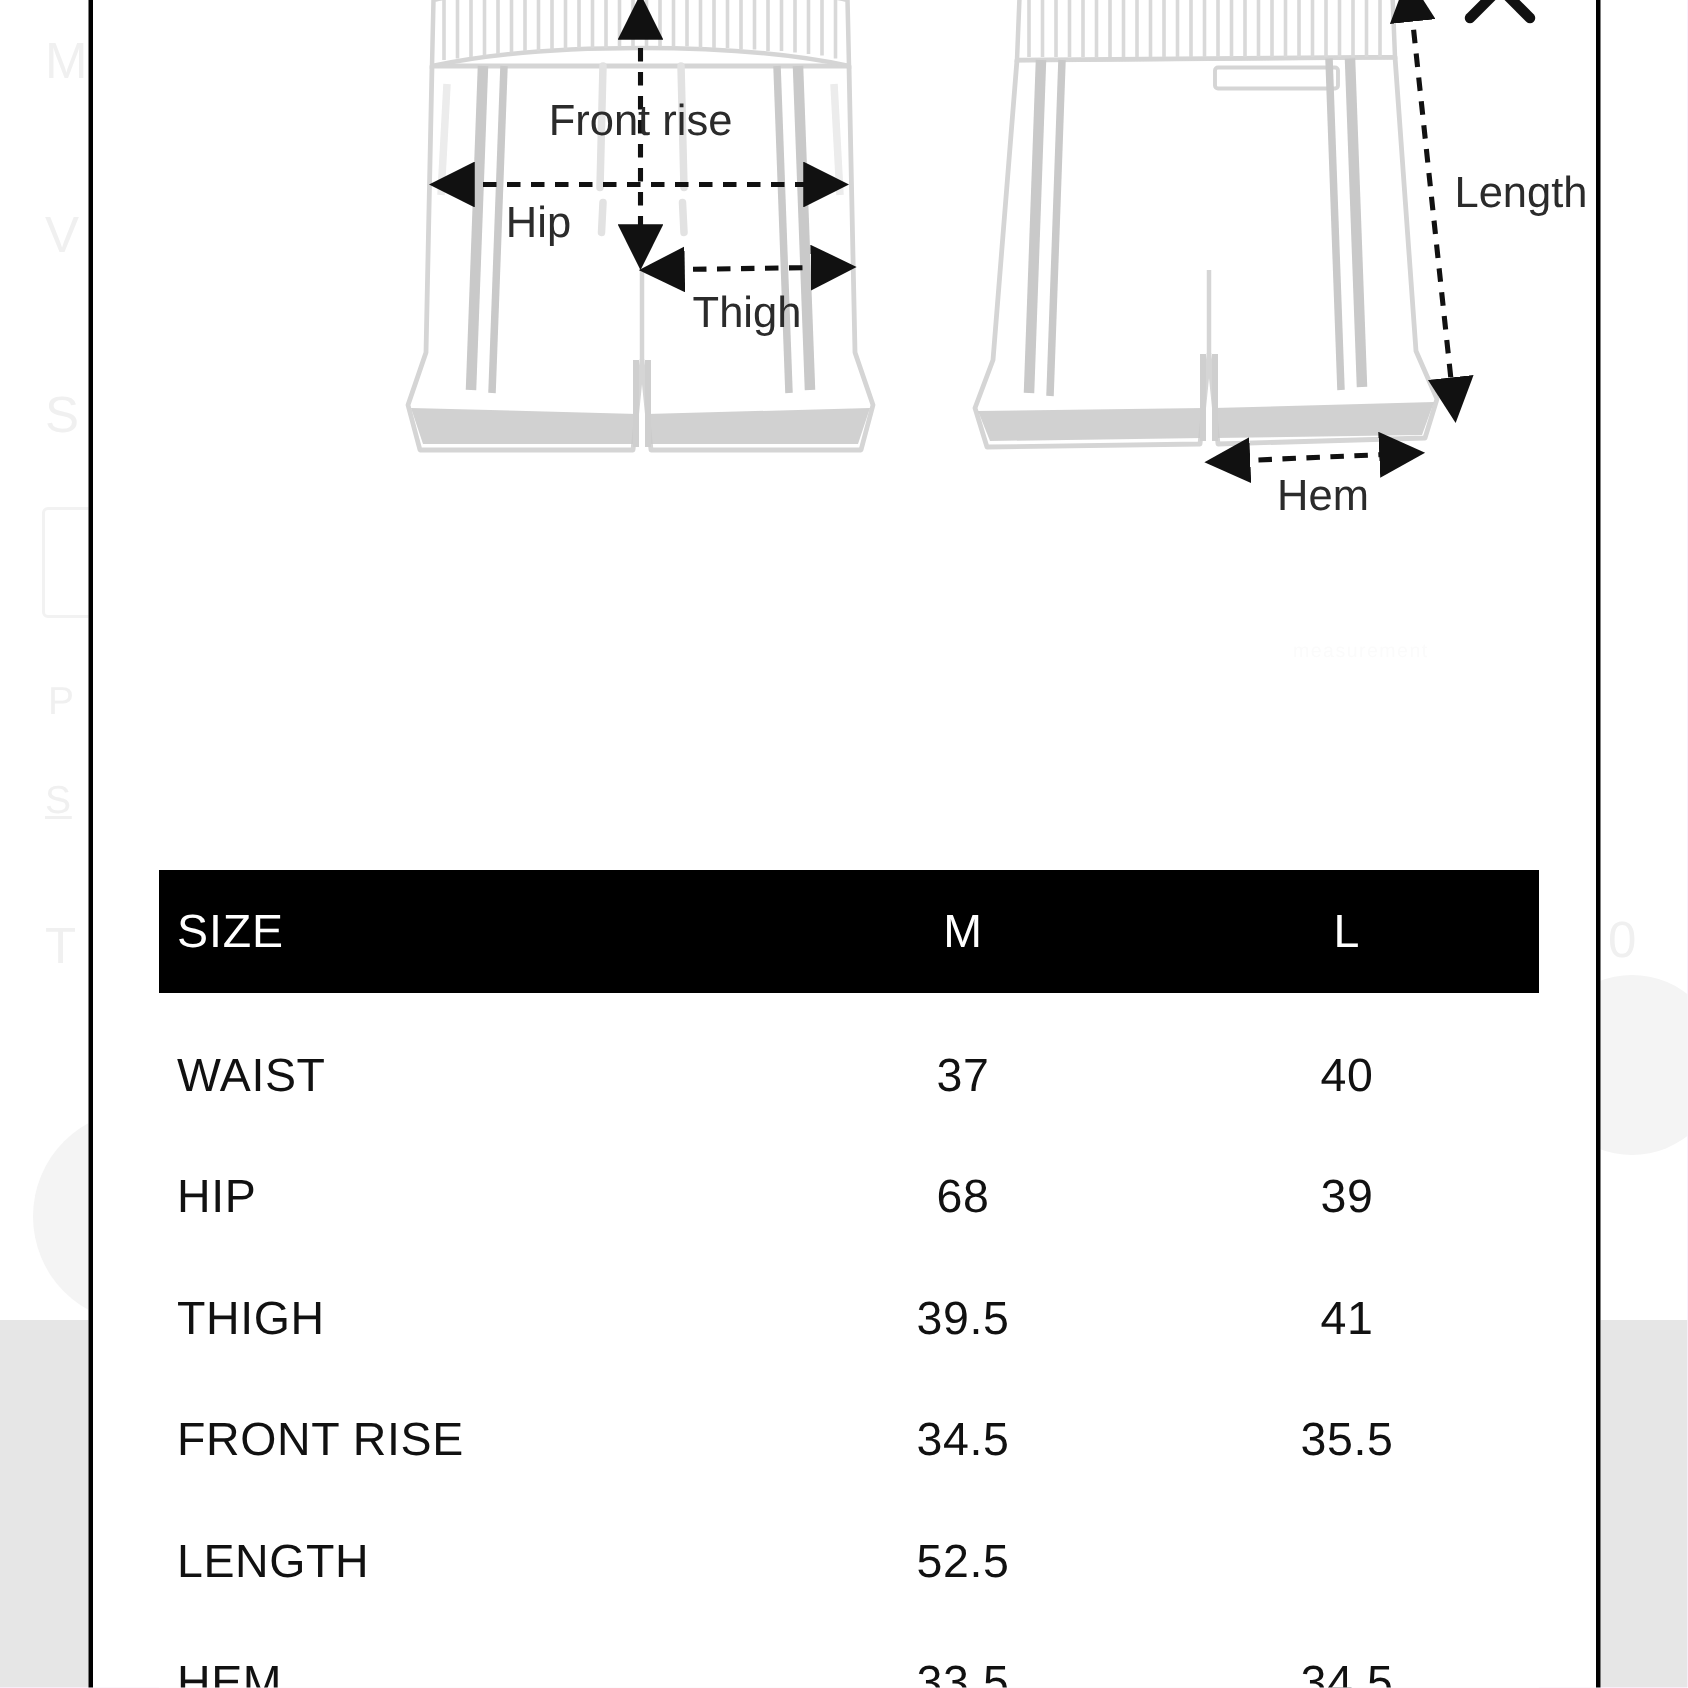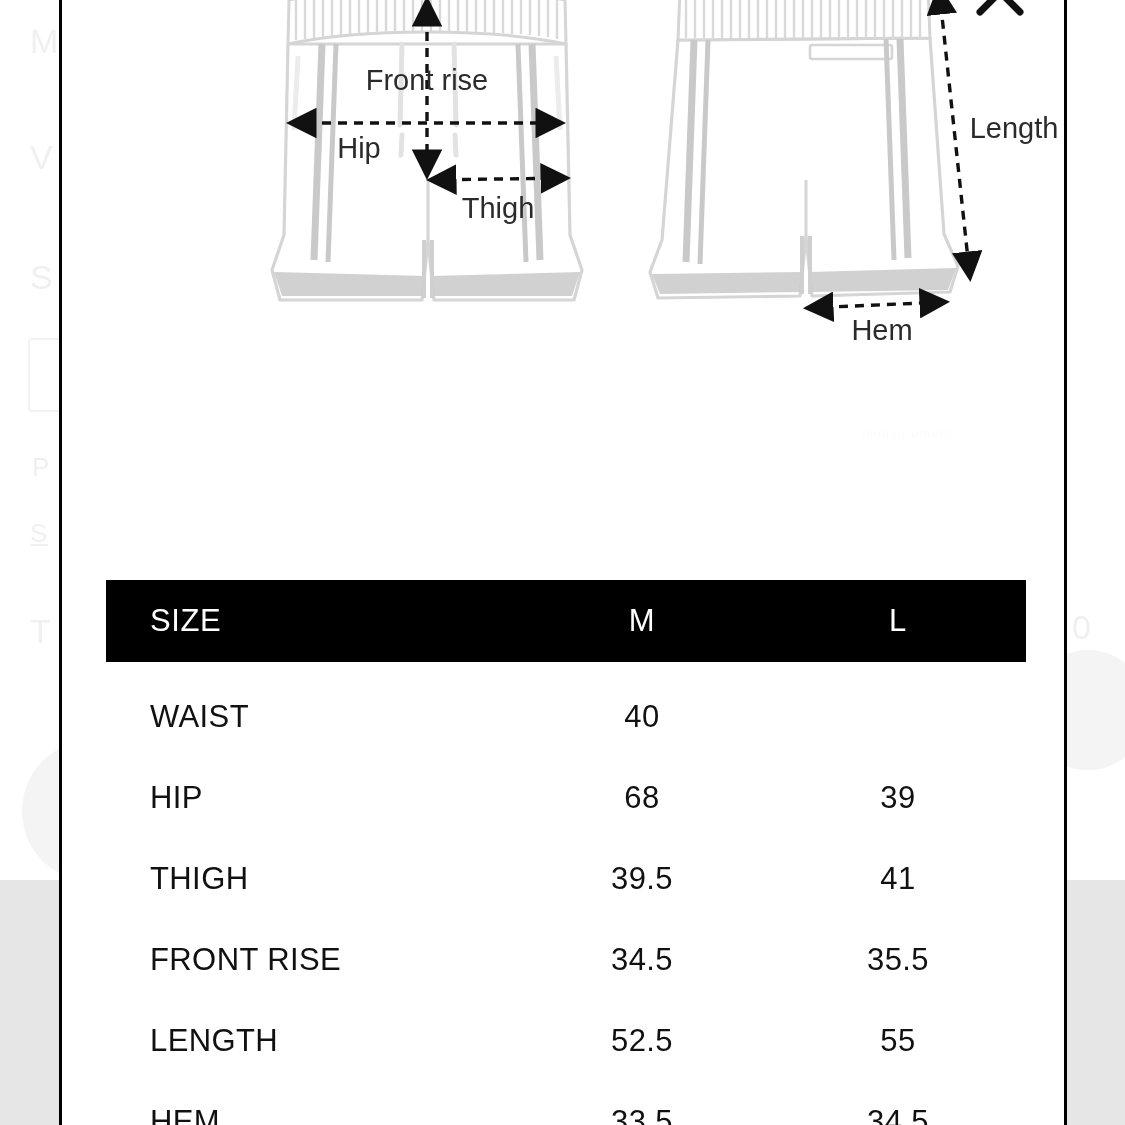--- a/index.html
+++ b/index.html
@@ -123,21 +123,21 @@
     align-items: center;
     background: #ffffff;
   }
   .tbl-row .cell {
     color: #111111;
     font-size: 31px;
     letter-spacing: 0.4px;
     font-weight: 400;
     margin-top: 28px;
   }
-  .cell.c0 { width: 408px; padding-left: 44px; text-align: left; }
+  .cell.c0 { width: 408px; padding-left: 12px; text-align: left; }
   .cell.c1 { width: 256px; text-align: center; }
   .cell.c2 { width: 256px; text-align: center; }
 </style>
 </head>
 <body>
 
 <div id="page-root">
 
   <div class="bg-layer">
     <div class="bg-gray-band"></div>
@@ -314,20 +314,21 @@
     <div id="size-table">
 
       <div class="tbl-head">
         <div class="cell c0">SIZE</div>
         <div class="cell c1">M</div>
         <div class="cell c2">L</div>
       </div>
 
       <div class="tbl-row">
         <div class="cell c0">WAIST</div>
+        <div class="cell c1">37</div>
         <div class="cell c2">40</div>
       </div>
 
       <div class="tbl-row">
         <div class="cell c0">HIP</div>
         <div class="cell c1">68</div>
         <div class="cell c2">39</div>
       </div>
 
       <div class="tbl-row">
@@ -338,21 +339,20 @@
 
       <div class="tbl-row">
         <div class="cell c0">FRONT RISE</div>
         <div class="cell c1">34.5</div>
         <div class="cell c2">35.5</div>
       </div>
 
       <div class="tbl-row">
         <div class="cell c0">LENGTH</div>
         <div class="cell c1">52.5</div>
-        <div class="cell c2">55</div>
       </div>
 
       <div class="tbl-row">
         <div class="cell c0">HEM</div>
         <div class="cell c1">33.5</div>
         <div class="cell c2">34.5</div>
       </div>
 
     </div>
   </div>

